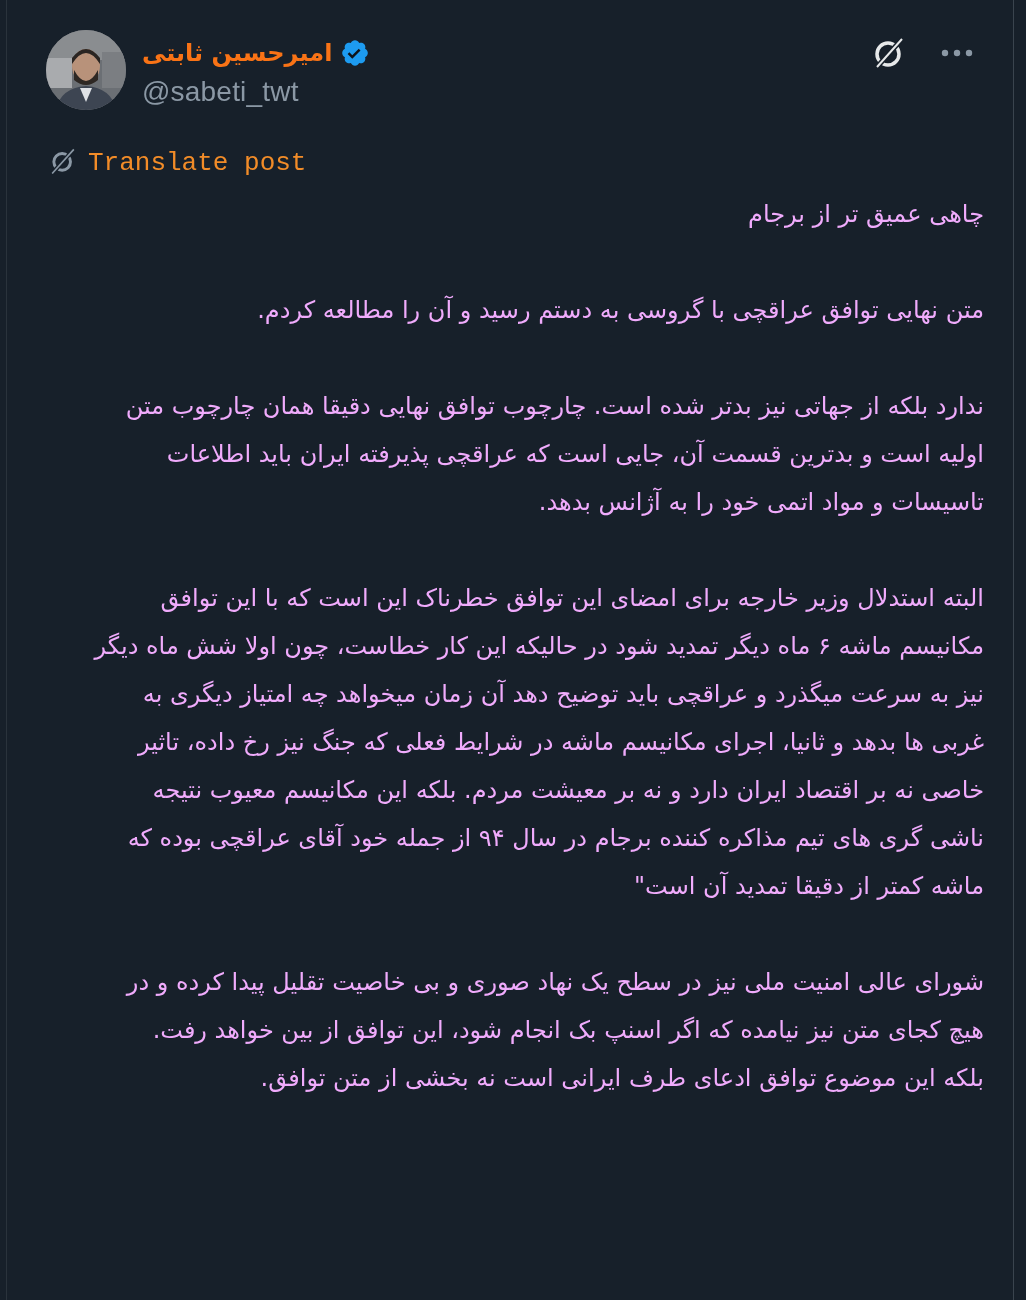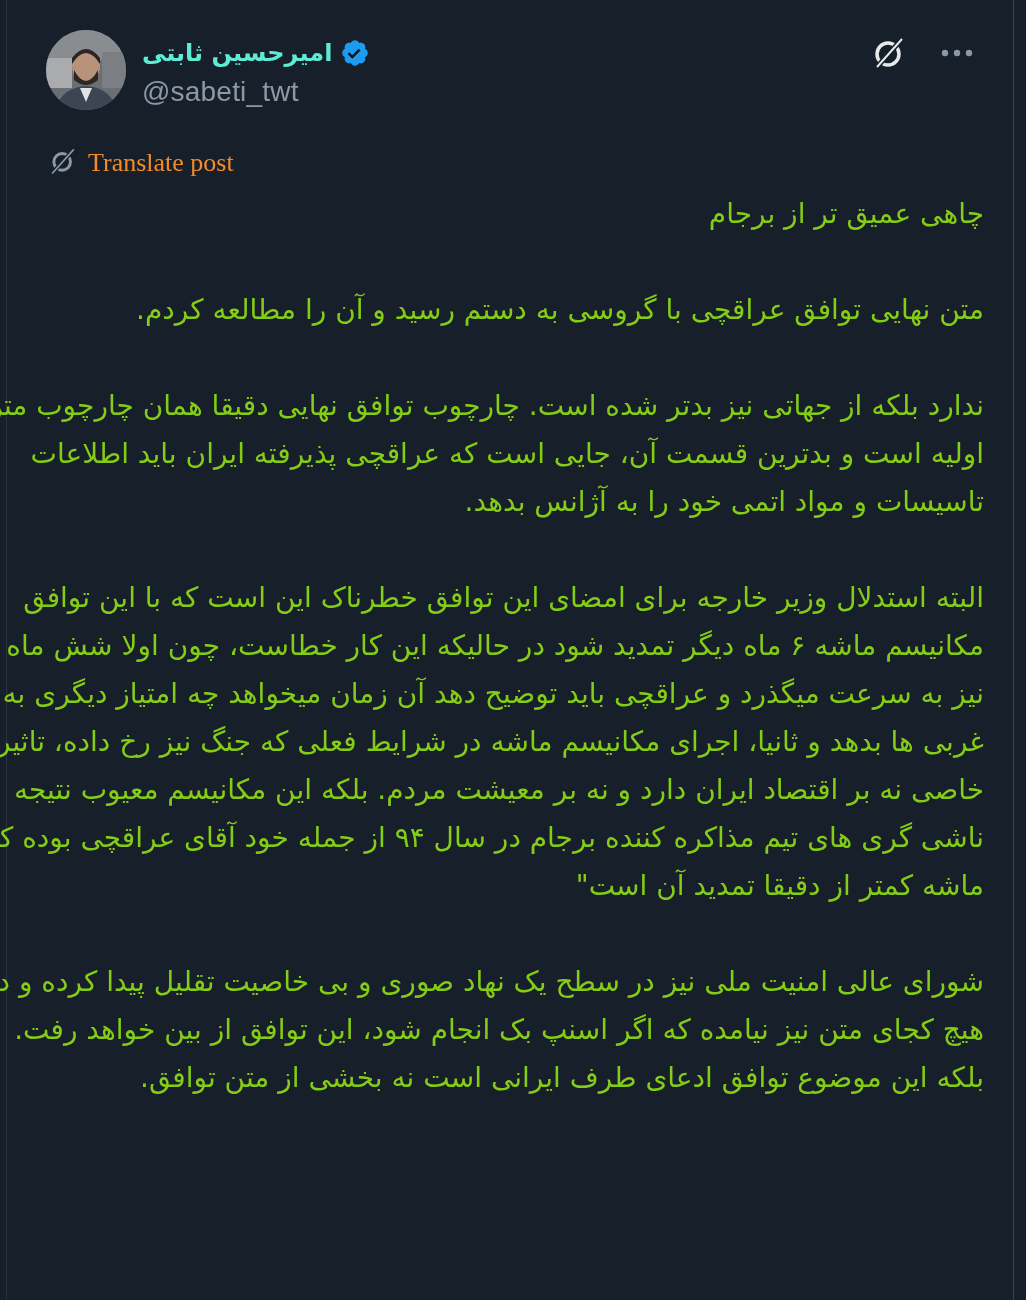--- a/index.html
+++ b/index.html
@@ -52,21 +52,21 @@
       display: flex;
       align-items: center;
       direction: ltr;
       gap: 8px;
       height: 38px;
     }
     .display-name {
       font-family: "DejaVu Sans", sans-serif;
       font-weight: bold;
       font-size: 24px;
-      color: #5eead4;
+      color: #f97316;
       direction: rtl;
       unicode-bidi: plaintext;
     }
     .verified {
       width: 30px;
       height: 30px;
       display: inline-block;
     }
     .handle {
       font-family: "Liberation Sans", sans-serif;
@@ -94,35 +94,35 @@
     .translate {
       position: absolute;
       left: 48px;
       top: 146px;
       display: flex;
       align-items: center;
       gap: 10px;
       cursor: pointer;
     }
     .translate-label {
-      font-family: Liberation Serif, serif;
+      font-family: Liberation Mono, monospace;
       font-size: 26px;
       color: #f28c28;
     }
     .post-body {
       position: absolute;
       left: 48px;
       right: 42px;
       top: 190px;
       direction: rtl;
       text-align: right;
       font-family: "DejaVu Sans", sans-serif;
-      font-size: 28px;
+      font-size: 24px;
       line-height: 48px;
-      color: #84cc16;
+      color: #f0abfc;
     }
     .para {
       margin: 0 0 48px 0;
       white-space: normal;
     }
     .para .line {
       display: block;
       white-space: nowrap;
     }
   </style>

